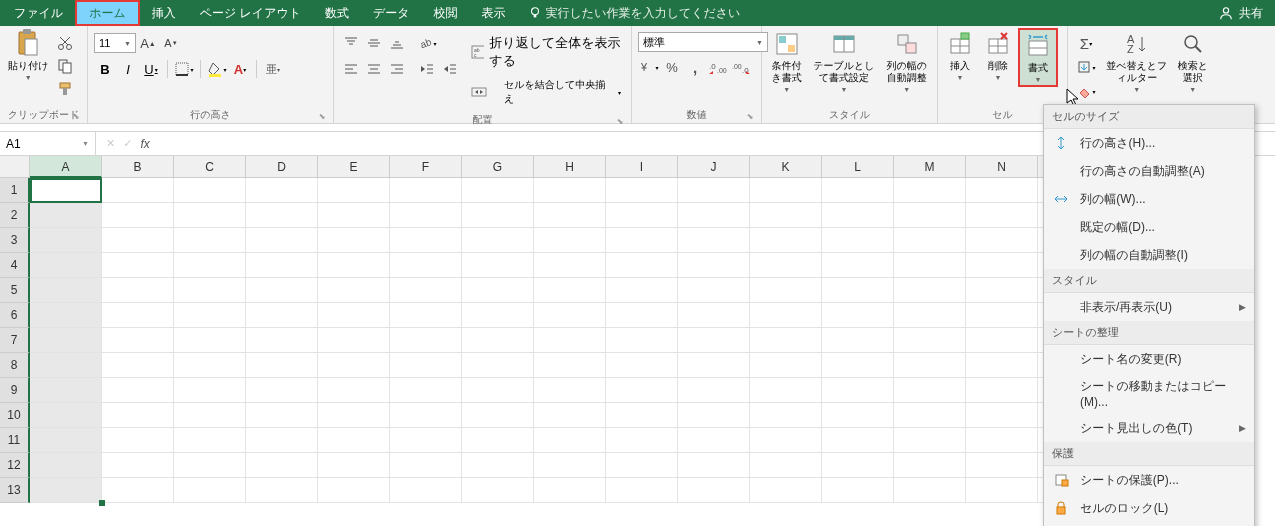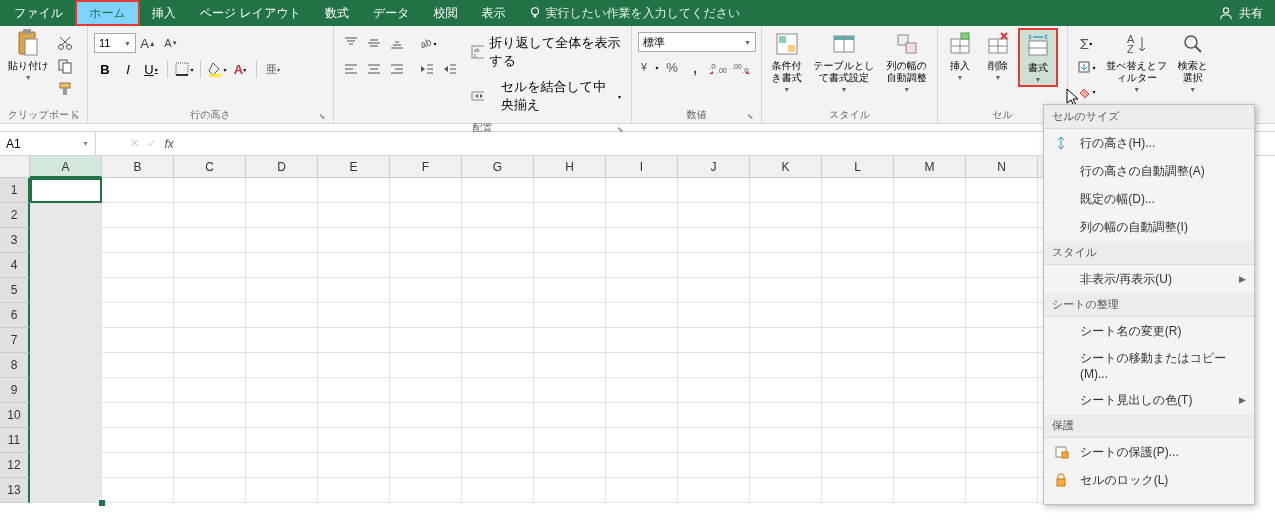--- a/index.html
+++ b/index.html
@@ -30,21 +30,21 @@
     .combo .arrow { font-size: 7px; color: #666; margin-left: auto; padding-left: 4px; }
     
     .col-stack { display: flex; flex-direction: column; gap: 1px; }
     .row-stack { display: flex; align-items: center; gap: 1px; }
     
     
     .format-btn { border: 2px solid #e53935; background: #cee0d3; }
     .cursor-ptr { position: absolute; width: 14px; height: 20px; pointer-events: none; }
     
     
-    .formula-row { height: 24px; border-bottom: 1px solid #d5d5d5; display: flex; align-items: stretch; gap: 24px; }
+    .formula-row { height: 24px; border-bottom: 1px solid #d5d5d5; display: flex; align-items: stretch; }
     .name-box { width: 96px; border-right: 1px solid #d5d5d5; display: flex; align-items: center; padding: 0 6px; font-size: 12px; }
     .name-box .arrow { margin-left: auto; font-size: 7px; color: #888; }
     .fx-controls { display: flex; align-items: center; gap: 8px; padding: 0 10px; color: #bbb; }
     .fx-label { color: #555; font-style: italic; font-size: 12px; }
     .formula-input { flex: 1; border: none; padding: 0 6px; font-size: 12px; }
     
     
     .grid-area { position: relative; height: 378px; overflow: hidden; }
     .corner { position: absolute; left: 0; top: 0; width: 30px; height: 22px; background: #f0f0f0; border-right: 1px solid #ccc; border-bottom: 1px solid #ccc; }
     .col-headers { position: absolute; left: 30px; top: 0; height: 22px; display: flex; }
@@ -260,31 +260,31 @@
               <text x="3" y="8" font-size="5" fill="#555">ab</text>
               <text x="3" y="13" font-size="5" fill="#555">c</text>
             </svg>
           <span style="font-size:13px;margin-left:4px">折り返して全体を表示する</span>
         </div>
         <div class="row-stack" style="padding:2px 4px;cursor:pointer">
           <svg width="16" height="16">
               <rect x="1" y="4" width="14" height="8" fill="none" stroke="#888"></rect>
               <path d="M4 8 L7 6 L7 10 Z M12 8 L9 6 L9 10 Z" fill="#555"></path>
             </svg>
-          <span style="font-size:13px;margin-left:16px">セルを結合して中央揃え</span>
+          <span style="font-size:10px;margin-left:16px">セルを結合して中央揃え</span>
           <span style="font-size:6px;margin-left:2px">▾</span>
         </div>
       </div>
     </div>
     <div class="group-label"><span>配置</span><span class="launcher">⬊</span></div>
   </div>
 
   <div class="group" style="width:130px">
     <div class="group-body col-stack" style="padding:4px 2px;gap:4px">
-      <div class="combo" style="width:118px">
+      <div class="combo" style="width:130px">
           <span>標準</span>
           <span class="arrow">▼</span>
         </div>
       <div class="row-stack">
         <div class="small-btn">
             <svg width="16" height="16">
               <text x="2" y="12" font-size="11" fill="#555">¥</text>
             </svg>
             <span style="font-size:6px">▾</span>
           </div>
@@ -719,20 +719,28 @@
           <path d="M8 2 L8 14 M5 5 L8 2 L11 5 M5 11 L8 14 L11 11" stroke="#39c" fill="none"></path>
         </svg>
       </span>
       <span class="dd-text">行の高さ(H)...</span>
     </div>
   <div class="dd-item">
       <span class="dd-icon"></span>
       <span class="dd-text">行の高さの自動調整(A)</span>
     </div>
   <div class="dd-item">
+      <span class="dd-icon">
+        <svg width="16" height="16">
+          <path d="M2 8 L14 8 M5 5 L2 8 L5 11 M11 5 L14 8 L11 11" stroke="#39c" fill="none"></path>
+        </svg>
+      </span>
+      <span class="dd-text">列の幅(W)...</span>
+    </div>
+  <div class="dd-item">
       <span class="dd-icon"></span>
       <span class="dd-text">既定の幅(D)...</span>
     </div>
   <div class="dd-item">
       <span class="dd-icon"></span>
       <span class="dd-text">列の幅の自動調整(I)</span>
     </div>
   <div class="dd-header">スタイル</div>
   <div class="dd-item">
       <span class="dd-icon"></span>

